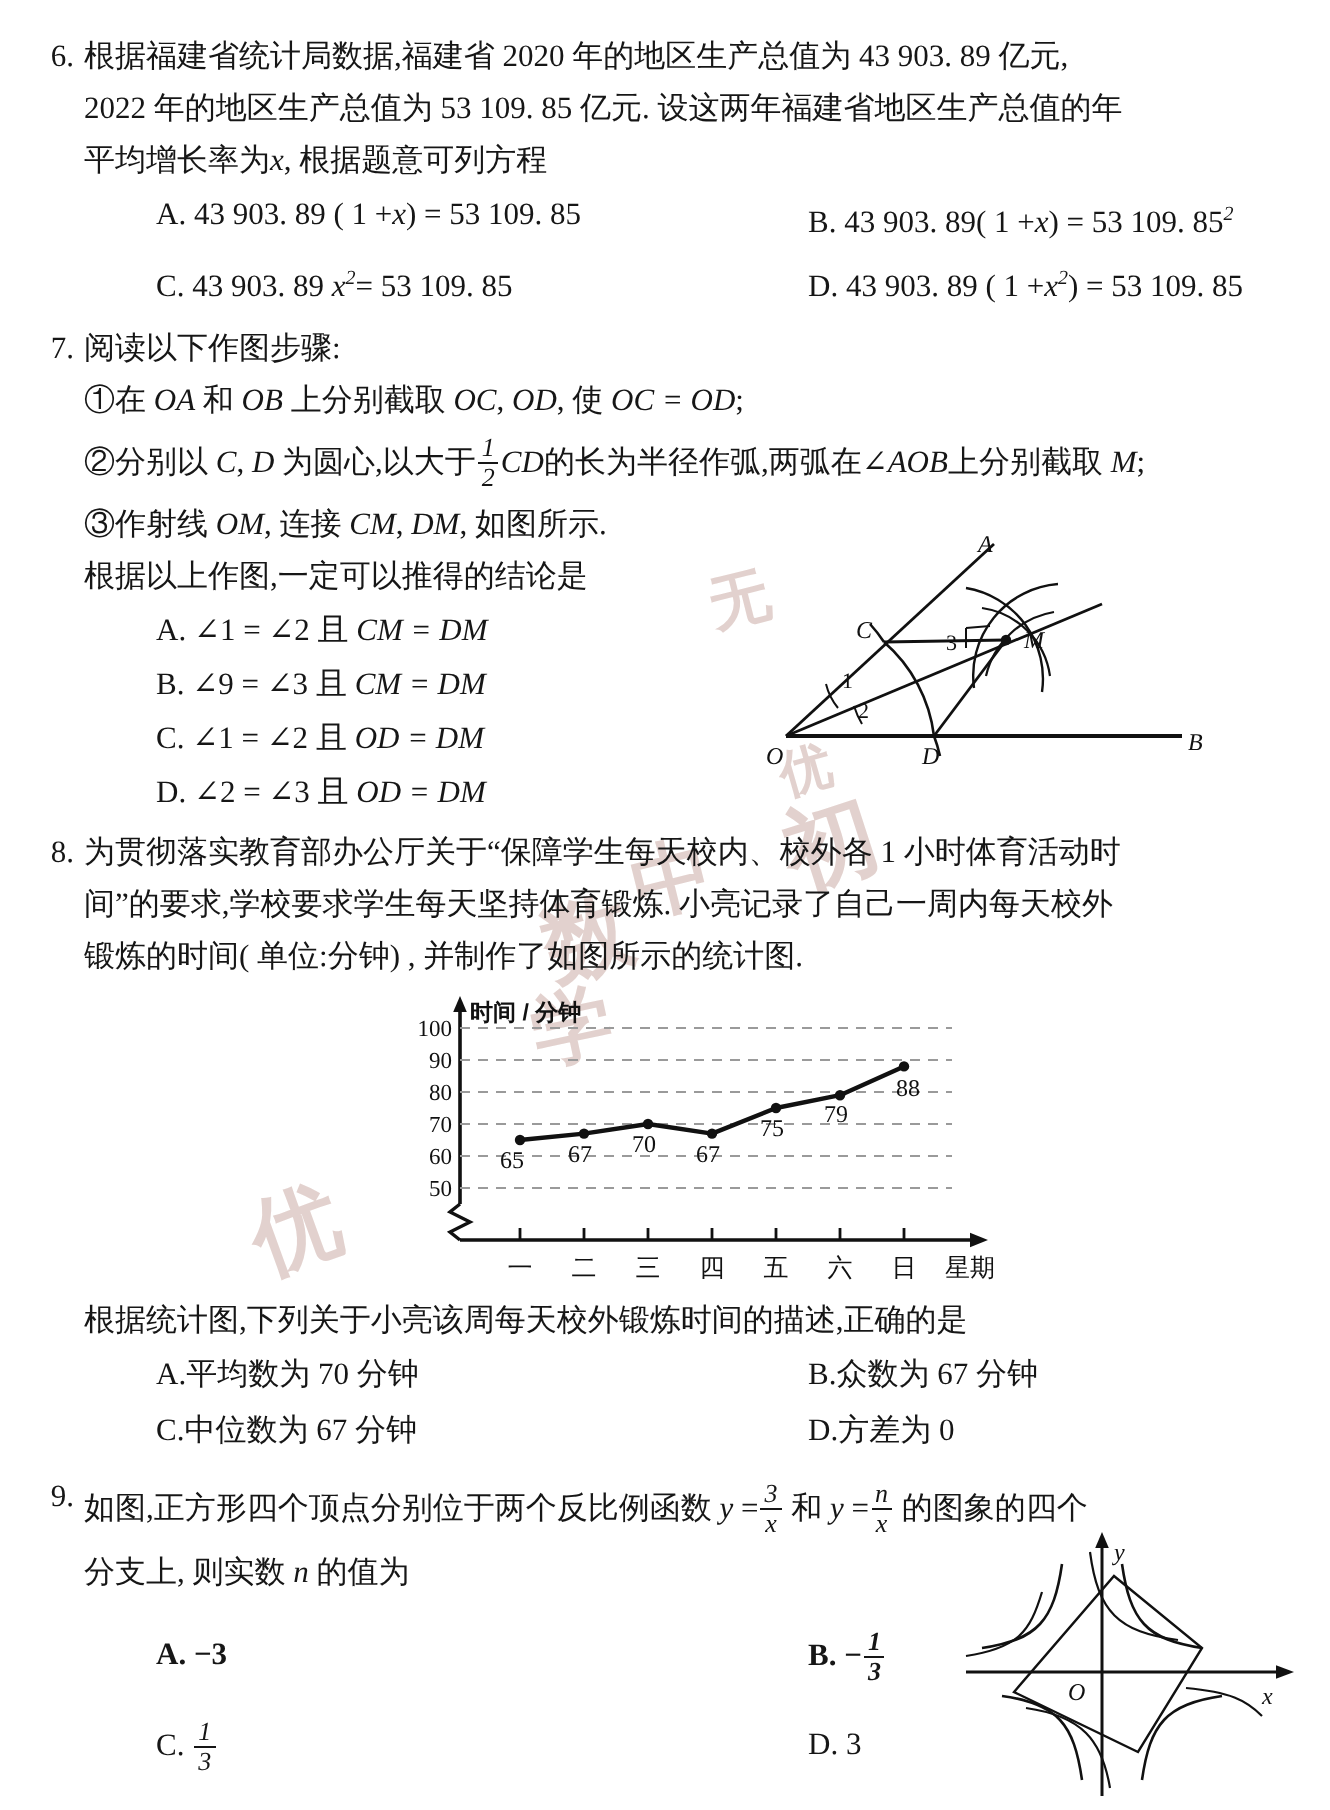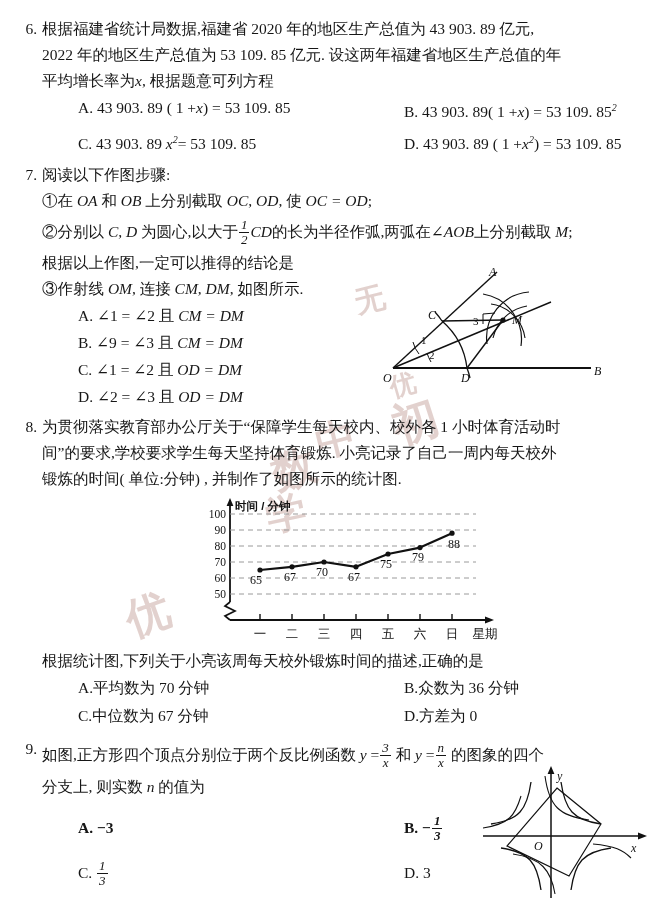--- a/index.html
+++ b/index.html
@@ -176,28 +176,28 @@
       </span>
 
       <span class="line" style="line-height:36px;">
         <span>②分别以</span>
         <span class="ital">C</span><span>,</span>
         <span class="ital">D</span>
         <span>为圆心,以大于</span><span class="frac tall"><span class="top">1</span><span class="bot">2</span></span><span class="ital">CD</span><span>的长为半径作弧,两弧在∠</span><span class="ital">AOB</span><span>上分别截取</span>
         <span class="ital">M</span><span>;</span>
       </span>
 
-      <span class="line">根据以上作图,一定可以推得的结论是</span>
-
       <span class="line">
         <span>③作射线</span>
         <span class="ital">OM</span><span>, 连接</span>
         <span class="ital">CM</span><span>,</span>
         <span class="ital">DM</span><span>, 如图所示.</span>
       </span>
+
+      <span class="line">根据以上作图,一定可以推得的结论是</span>
 
       <div class="opt-stack">
         <div class="opt"><span>A.</span>&nbsp;<span>∠1 = ∠2</span>&nbsp;<span>且</span>&nbsp;<span class="ital">CM = DM</span></div>
         <div class="opt"><span>B.</span>&nbsp;<span>∠9 = ∠3</span>&nbsp;<span>且</span>&nbsp;<span class="ital">CM = DM</span></div>
         <div class="opt"><span>C.</span>&nbsp;<span>∠1 = ∠2</span>&nbsp;<span>且</span>&nbsp;<span class="ital">OD = DM</span></div>
         <div class="opt"><span>D.</span>&nbsp;<span>∠2 = ∠3</span>&nbsp;<span>且</span>&nbsp;<span class="ital">OD = DM</span></div>
       </div>
     </div>
   </div>
 
@@ -329,21 +329,21 @@
     </svg>
   </div>
 
   <div class="q" style="margin-top:2px;align-items:center;">
     <div class="qnum"></div>
     <div class="qbody">
       <span class="line">根据统计图,下列关于小亮该周每天校外锻炼时间的描述,正确的是</span>
       <div class="opts">
         <div class="optrow">
           <div class="opt colA"><span>A.</span><span>平均数为 70 分钟</span></div>
-          <div class="opt colB"><span>B.</span><span>众数为 36 分钟</span></div>
+          <div class="opt colB"><span>B.</span><span>众数为 67 分钟</span></div>
         </div>
         <div class="optrow">
           <div class="opt colA"><span>C.</span><span>中位数为 67 分钟</span></div>
           <div class="opt colB"><span>D.</span><span>方差为 0</span></div>
         </div>
       </div>
     </div>
   </div>
 
   <div class="q" style="margin-top:6px;">

